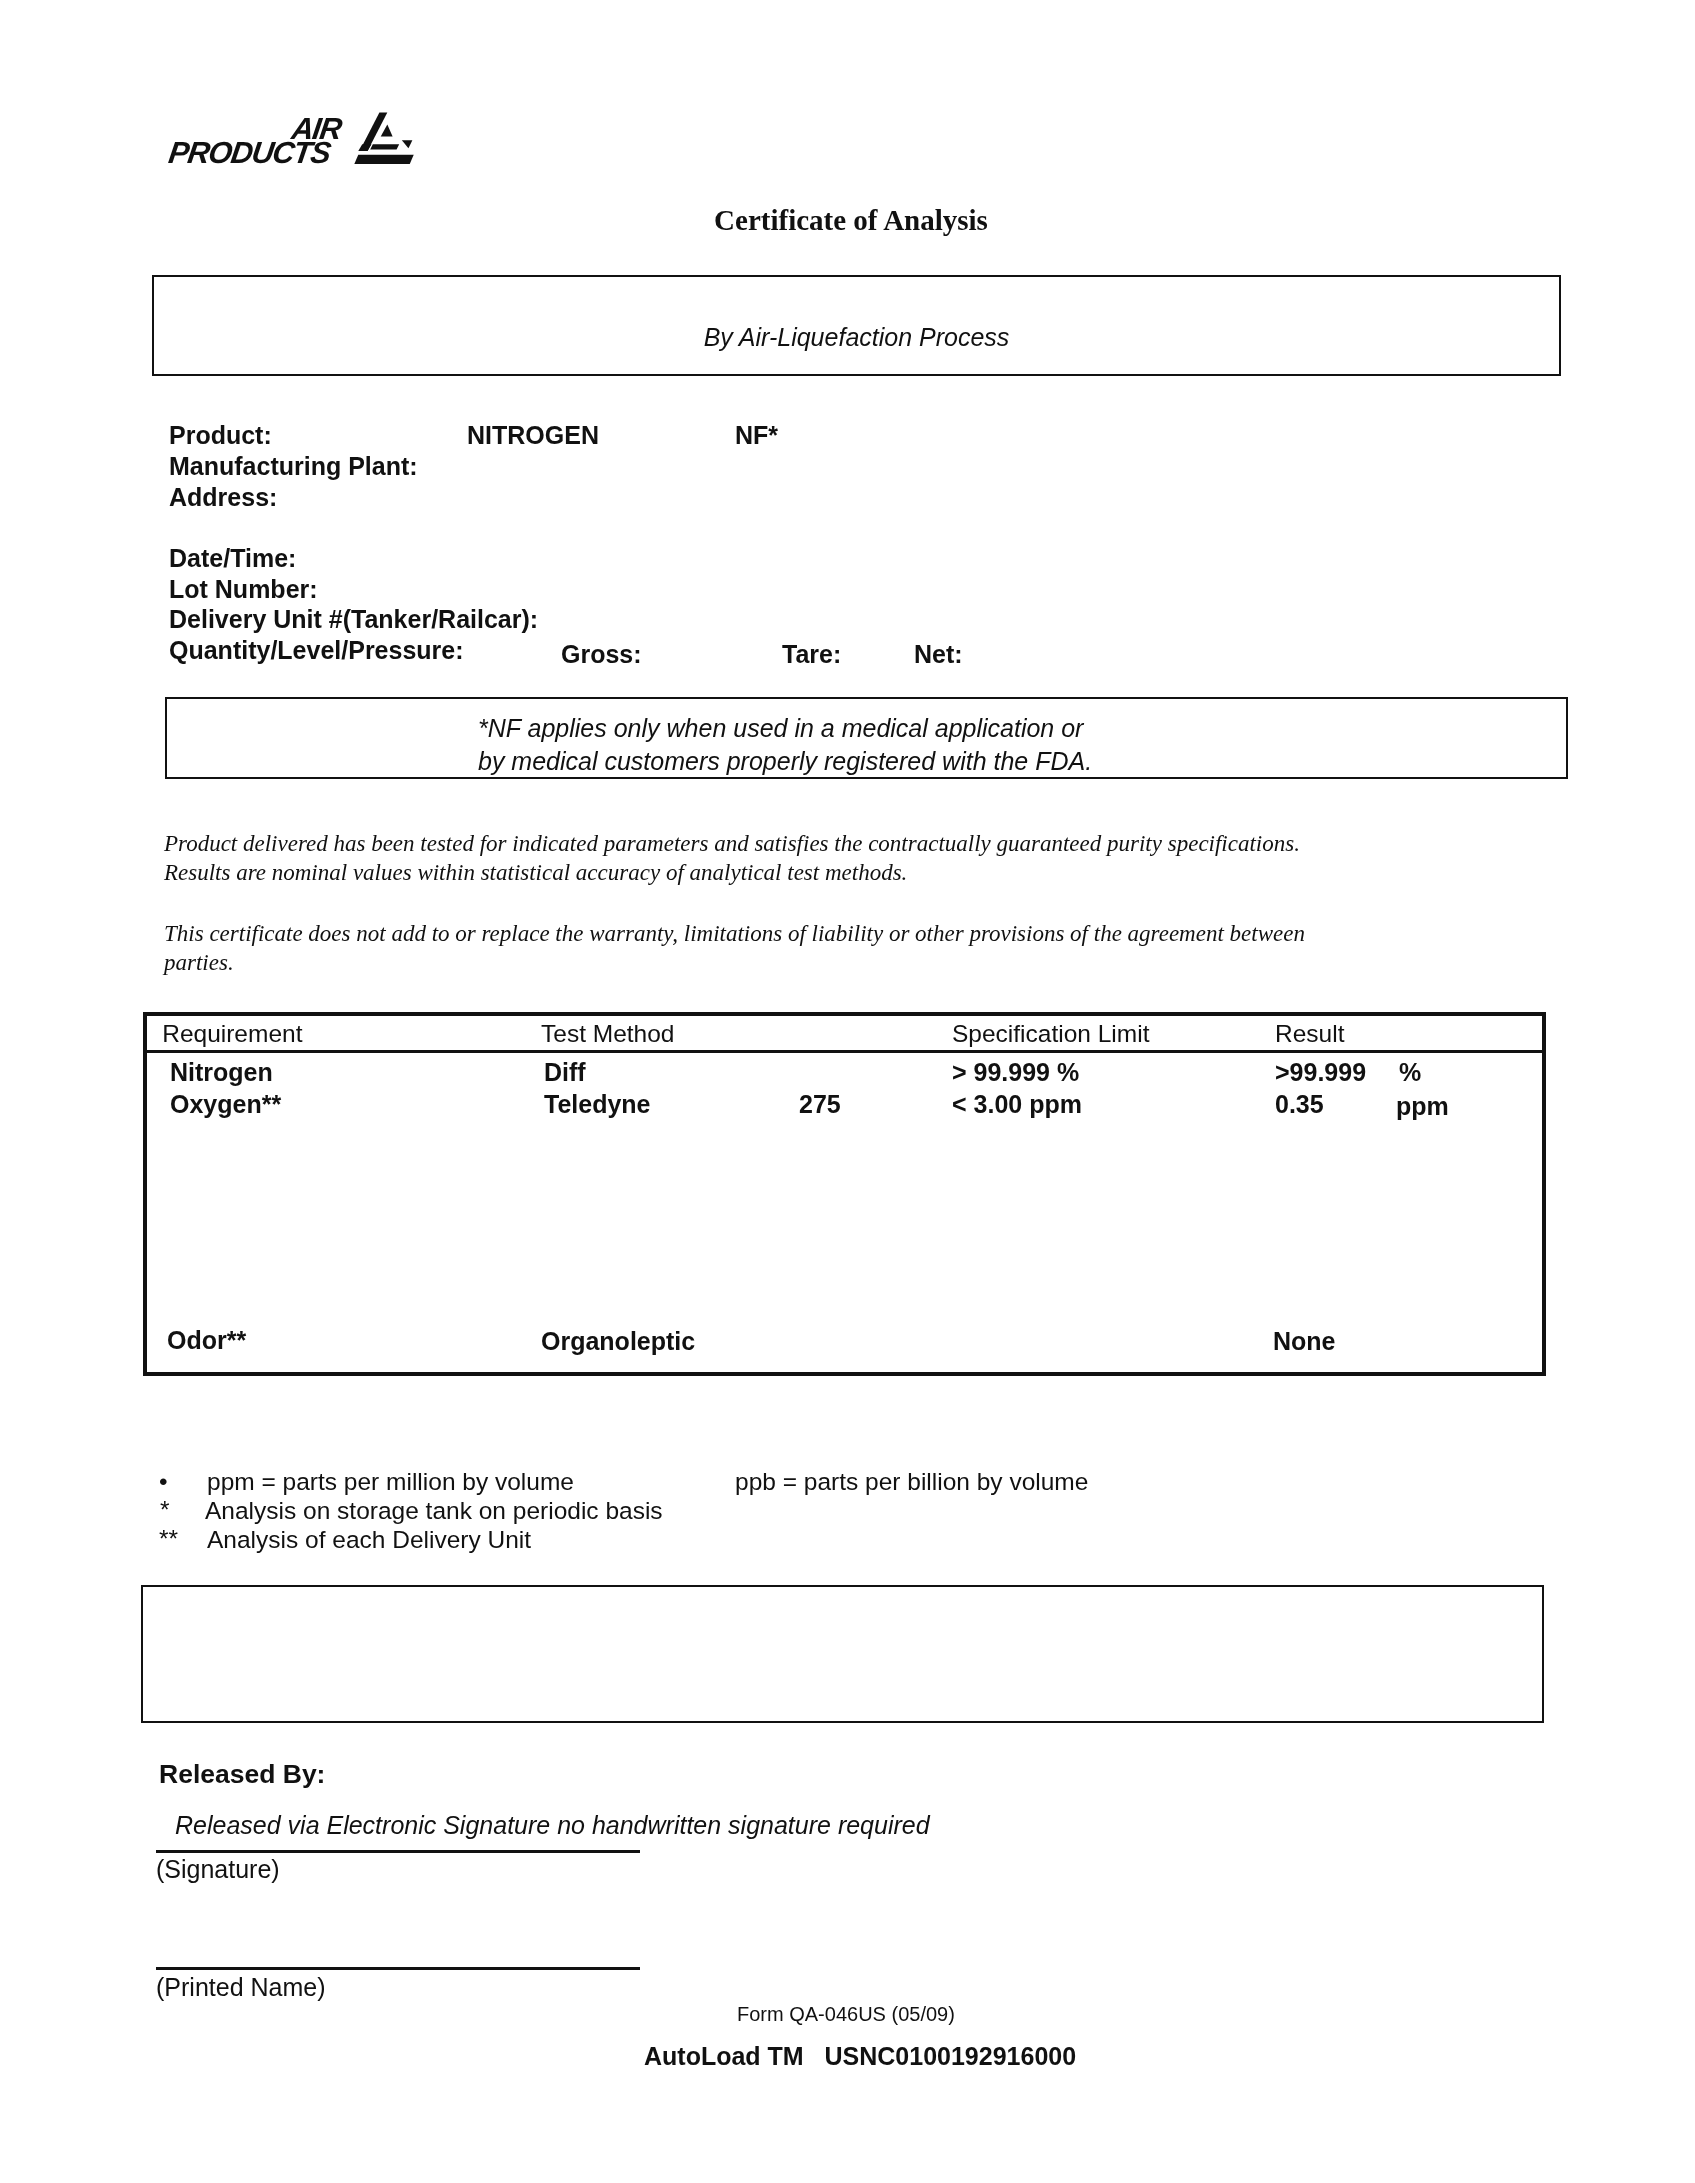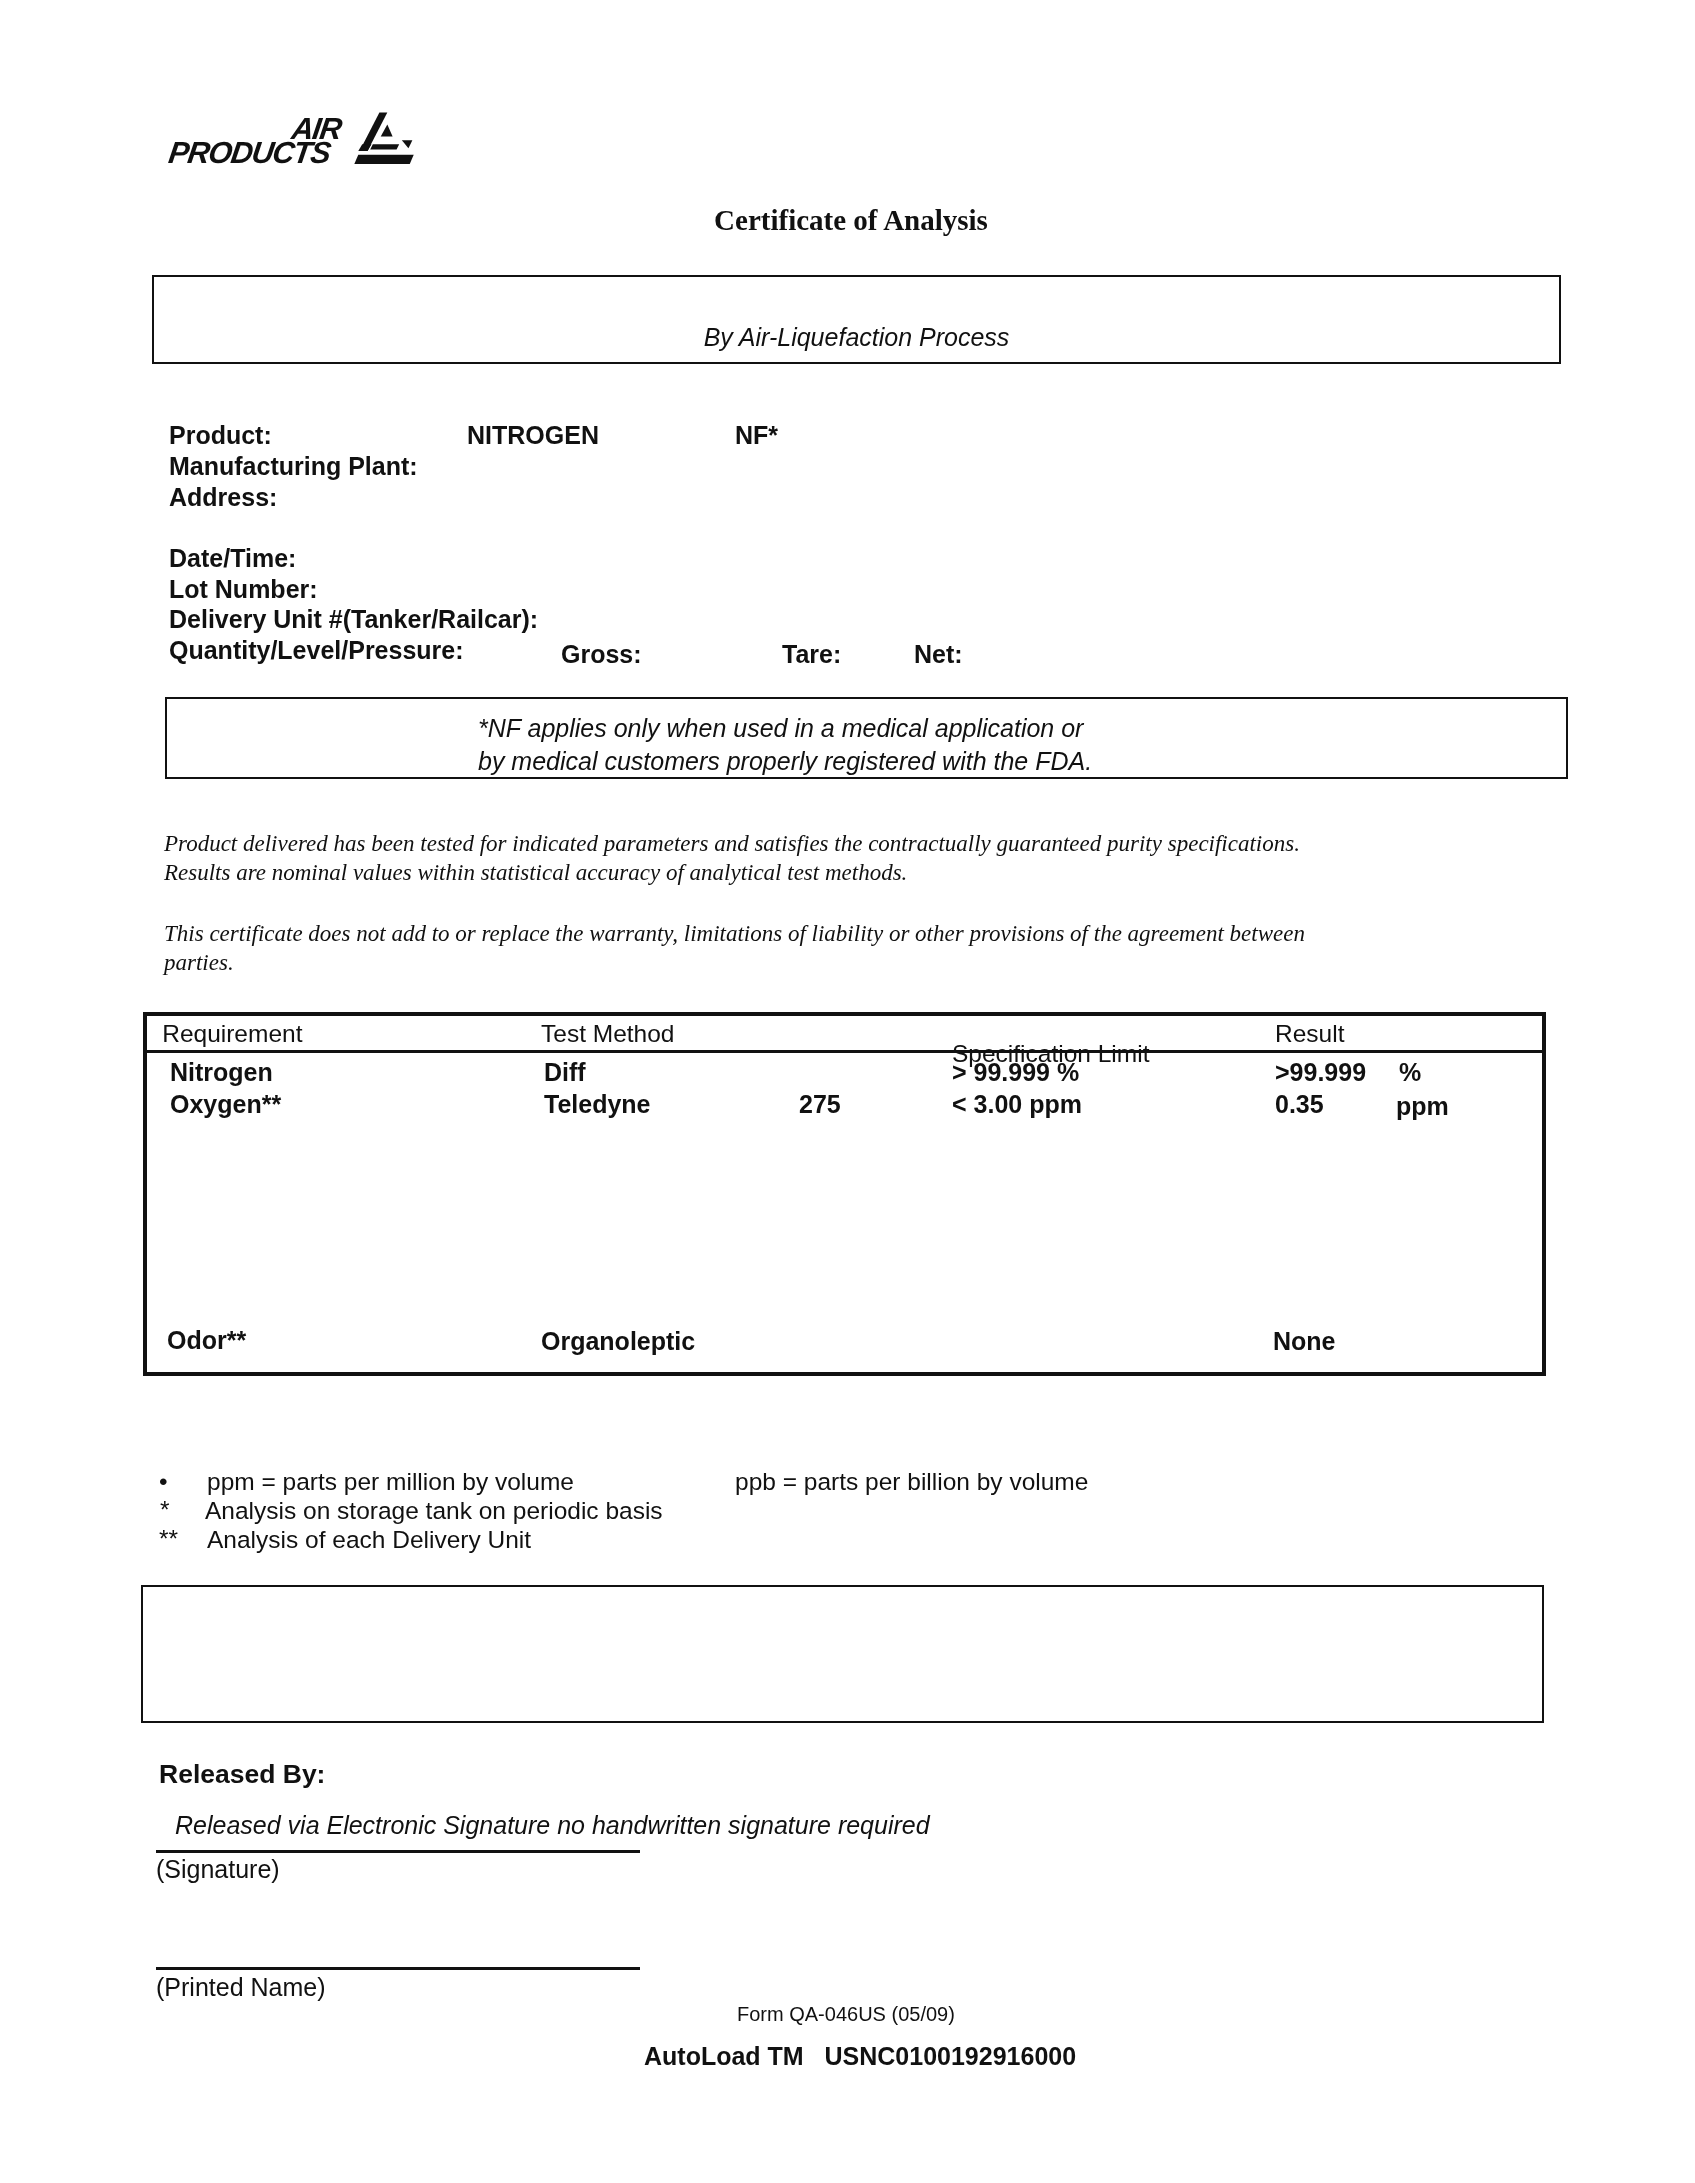--- a/index.html
+++ b/index.html
@@ -12,21 +12,21 @@
 
   
   .logo { left: 169px; top: 111px; width: 265px; height: 66px; }
   .logo .air { position: absolute; left: 123px; top: 0px; font-size: 30.5px; font-weight: 900; font-style: italic; letter-spacing: -1.3px; transform: skewX(-8deg); }
   .logo .products { position: absolute; left: 0px; top: 24px; font-size: 30.5px; font-weight: 900; font-style: italic; letter-spacing: -1.3px; transform: skewX(-8deg); }
   .logo svg { position: absolute; left: 184px; top: 0px; }
 
   .title { left: 0; width: 1702px; top: 204px; text-align: center; font-size: 29px; font-weight: bold; }
 
   .box { position: absolute; border: 2.6px solid #111; box-sizing: border-box; }
-  .box1 { left: 152px; top: 275px; width: 1409px; height: 89px; }
+  .box1 { left: 152px; top: 275px; width: 1409px; height: 101px; }
   .box1 .txt { position: absolute; left: 0; right: 0; top: 46px; text-align: center; font-size: 25px; font-style: italic; }
 
   .lbl { font-size: 25px; font-weight: bold; }
 
   .box2 { left: 151px; top: 697px; width: 1403px; height: 82px; margin-left: 14px; }
   .box2 .l1 { position: absolute; left: 311px; top: 14.6px; font-size: 25px; font-style: italic; }
   .box2 .l2 { position: absolute; left: 311px; top: 48px; font-size: 25px; font-style: italic; }
 
   .para { left: 164px; font-size: 23px; font-style: italic; }
 
@@ -83,21 +83,21 @@
 </div>
 
 <div class="abs para serif" style="top:831px;">Product delivered has been tested for indicated parameters and satisfies the contractually guaranteed purity specifications.</div>
 <div class="abs para serif" style="top:860px;">Results are nominal values within statistical accuracy of analytical test methods.</div>
 <div class="abs para serif" style="top:921px;">This certificate does not add to or replace the warranty, limitations of liability or other provisions of the agreement between</div>
 <div class="abs para serif" style="top:950px;">parties.</div>
 
 <div class="box tbl sans">
   <div class="th" style="left:15.2px;">Requirement</div>
   <div class="th" style="left:394px;">Test Method</div>
-  <div class="th" style="left:805px;margin-top:20px;">Specification Limit</div>
+  <div class="th" style="left:805px;">Specification Limit</div>
   <div class="th" style="left:1128px;">Result</div>
   <div class="hdrline"></div>
 
   <div class="td" style="left:23px; top:42px;">Nitrogen</div>
   <div class="td" style="left:397px; top:42px;">Diff</div>
   <div class="td" style="left:805px; top:42px;">&gt; 99.999 %</div>
   <div class="td" style="left:1128px; top:42px;">&gt;99.999</div>
   <div class="td" style="left:1252px; top:42px;">%</div>
 
   <div class="td" style="left:23px; top:74px;">Oxygen**</div>

